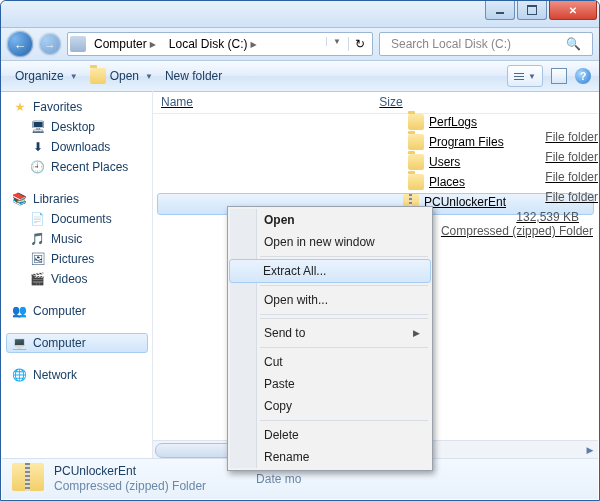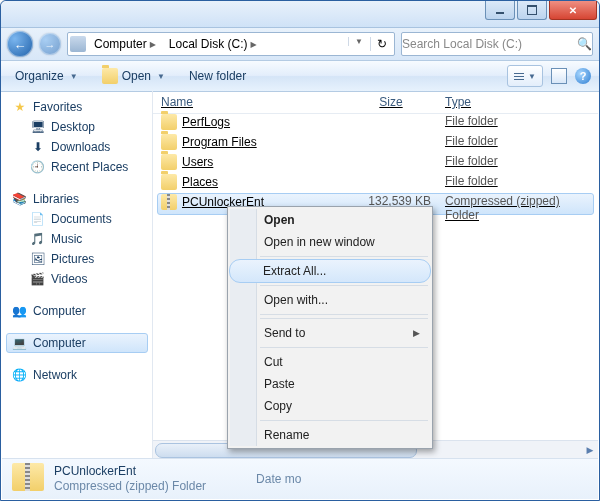--- a/index.html
+++ b/index.html
@@ -10,23 +10,23 @@
   .wbtn.close { width:46px; background:linear-gradient(#ef8f82,#d64533); border-color:#a43322; color:#fff; font-weight:bold; }
   .wbtn.max::before{content:"";width:8px;height:7px;border:1px solid #34506d;border-top-width:2px;}
   .wbtn.min::before{content:"";width:8px;height:0;border-top:2px solid #34506d;position:relative;top:3px;}
   .addrrow { height:32px; background:linear-gradient(#e8f1fb,#d8e7f8); border-bottom:1px solid #b4cbe3; display:flex; align-items:center; padding:0 6px; gap:6px;}
   .navcircle{width:26px;height:26px;border-radius:50%;background:radial-gradient(circle at 30% 30%,#7bb6ef,#1e5fa8);display:flex;align-items:center;justify-content:center;color:#fff;font-size:13px;box-shadow:inset 0 0 0 1px rgba(255,255,255,.4),0 0 2px rgba(0,0,0,.3);}
   .navfwd{opacity:.55;width:22px;height:22px;font-size:11px;}
   .addrbar{flex:1;height:22px;border:1px solid #9bb6d3;background:#fff;display:flex;align-items:center;border-radius:2px;}
   .crumb{display:flex;align-items:center;height:100%;padding:0 6px;border-right:1px solid transparent;white-space:nowrap;}
   .crumb .sep{margin-left:3px;color:#666;font-size:8px;}
   .addr-icon{width:16px;height:16px;margin:0 2px;background:linear-gradient(#c9d9ec,#9bb6d3);border-radius:2px;}
-  .searchbox{width:190px;height:22px;border:1px solid #9bb6d3;background:#fff;display:flex;align-items:center;border-radius:2px;padding:0 0;color:#888;}
+  .searchbox{width:190px;height:22px;border:1px solid #9bb6d3;background:#fff;display:flex;align-items:center;border-radius:2px;padding:0 11px;color:#888;}
   .searchbox .sicon{margin-left:auto;color:#5a7eae;}
-  .toolbar{height:30px;background:linear-gradient(#f7fbff,#e3eefb 48%,#d5e5f7 52%,#e7f2fd);border-bottom:1px solid #b4cbe3;display:flex;align-items:center;padding:0 8px;gap:12px;}
+  .toolbar{height:30px;background:linear-gradient(#f7fbff,#e3eefb 48%,#d5e5f7 52%,#e7f2fd);border-bottom:1px solid #b4cbe3;display:flex;align-items:center;padding:0 8px;gap:0;}
   .tbtn{display:flex;align-items:center;gap:4px;color:#1b3e63;padding:3px 6px;border-radius:3px;}
   .tdrop{font-size:8px;color:#476a90;margin-left:2px;}
   .tright{margin-left:auto;display:flex;gap:8px;align-items:center;}
   .viewbtn{width:34px;height:20px;border:1px solid #a8c3e0;border-radius:3px;background:linear-gradient(#fff,#e3eefb);display:flex;align-items:center;justify-content:center;}
   .help{width:16px;height:16px;border-radius:50%;background:radial-gradient(circle at 35% 35%,#a8d7ff,#2d7dd1);color:#fff;font-size:11px;font-weight:bold;display:flex;align-items:center;justify-content:center;}
   .body{position:absolute;top:90px;bottom:42px;left:1px;right:1px;display:flex;}
   .sidebar{width:150px;border-right:1px solid #e1e8f1;overflow:hidden;padding:6px 0;}
   .sgrp{margin-bottom:12px;}
   .sgrp-h{display:flex;align-items:center;gap:5px;padding:2px 10px;color:#1b3e63;}
   .sgrp-h.sel{background:linear-gradient(#eaf3fd,#cfe5fb);border:1px solid #a7cdf3;border-radius:3px;margin:0 4px;padding:1px 5px;}
@@ -39,42 +39,42 @@
   .ic-zip::after{content:"";position:absolute;left:6px;top:0;width:3px;height:16px;background:repeating-linear-gradient(#888 0 2px,#ddd 2px 4px);}
   .ic-lib{color:#5c88c0;}
   .ic-comp{color:#5c88c0;}
   .ic-net{color:#5c88c0;}
   .main{flex:1;position:relative;overflow:hidden;text-decoration:underline;}
   .cols{display:flex;height:22px;align-items:center;border-bottom:1px solid #e6ecf3;padding-left:8px;color:#3a5a7d;}
   .col-name{width:190px;}
   .col-size{width:80px;text-align:center;padding-right:14px;}
   .col-type{flex:1;}
   .rows{}
-  .row{display:flex;align-items:flex-start;height:20px;padding-left:8px;}
+  .row{display:flex;align-items:flex-end;height:20px;padding-left:8px;flex-direction:column;}
   .row.sel{background:linear-gradient(#eaf3fd,#cfe5fb);border:1px solid #a7cdf3;border-radius:3px;margin:-1px 4px -1px 4px;padding-left:3px;}
   .c-name{width:190px;display:flex;align-items:center;gap:5px;}
   .c-size{width:80px;text-align:right;padding-right:14px;color:#555;}
   .c-type{flex:1;color:#555;}
   .hscroll{position:absolute;left:0;right:0;bottom:0;height:17px;background:#f0f3f8;border-top:1px solid #dbe3ee;display:flex;align-items:center;}
   .hthumb{position:absolute;left:2px;width:260px;height:13px;top:2px;border-radius:7px;background:linear-gradient(#e9f0f9,#cdddef);border:1px solid #aac3e0;}
   .harrow{width:16px;height:15px;display:flex;align-items:center;justify-content:center;color:#5a7eae;font-size:9px;}
   .harrow.right{margin-left:auto;}
   .details{position:absolute;left:1px;right:1px;bottom:1px;height:40px;border-top:1px solid #d7e2ef;background:linear-gradient(#f4f9ff,#e8f1fb);display:flex;align-items:center;padding:0 10px;gap:10px;}
   .det-icon{width:32px;height:32px;}
   .det-icon .ic-zip{width:32px;height:28px;}
   .det-icon .ic-zip::after{left:13px;width:5px;height:28px;}
   .det-text{line-height:15px;}
   .det-title{color:#1b3e63;}
   .det-sub{color:#6b88a8;}
   .det-extra{margin-left:40px;color:#6b88a8;}
   .ctxmenu{position:absolute;left:226px;top:205px;width:200px;background:#f2f2f2;border:1px solid #9aa3ad;box-shadow:2px 3px 6px rgba(0,0,0,.35);padding:2px;}
   .ctxmenu .stripe{position:absolute;left:2px;top:2px;bottom:2px;width:26px;background:#e9edf2;border-right:1px solid #d6dde5;}
   .mitem{position:relative;height:22px;display:flex;align-items:center;padding-left:34px;padding-right:10px;color:#222;white-space:nowrap;}
   .mitem.bold{font-weight:bold;}
-  .mitem.hl{background:linear-gradient(#eaf3fd,#d4e7fb);border:1px solid #a7cdf3;border-radius:11px;margin:-1px;padding-left:33px;}
+  .mitem.hl{background:linear-gradient(#eaf3fd,#d4e7fb);border:1px solid #a7cdf3;border-radius:3px;margin:-1px;padding-left:33px;}
   .mitem .arrow{margin-left:auto;font-size:9px;color:#555;}
   .msep{height:1px;background:#d6dde5;margin:3px 2px 3px 30px;position:relative;}
   .preview-pane{width:14px;height:14px;border:1px solid #6a90b7;background:linear-gradient(#fff,#d8e7f8);}
   .viewlines{display:flex;flex-direction:column;gap:2px;}
   .viewlines span{width:10px;height:1px;background:#476a90;}
 </style>
 </head>
 <body>
 
 <div class="window">
@@ -197,21 +197,20 @@
             <span class="ic ic-net">🌐</span>
             <span>Network</span>
           </div>
         </div>
     </div>
 
     <div class="main">
       <div class="cols">
         <div class="col-name">Name</div>
         <div class="col-size">Size</div>
-        <div class="col-type">Type</div>
       </div>
       <div class="rows" id="rows">
           <div class="row">
             <div class="c-name">
               <span class="ic ic-fold"></span>
               <span>PerfLogs</span>
             </div>
             <div class="c-size"></div>
             <div class="c-type">File folder</div>
           </div>
@@ -292,18 +291,21 @@
         <span>Cut</span>
       </div>
     <div class="mitem">
         <span>Paste</span>
       </div>
     <div class="mitem">
         <span>Copy</span>
       </div>
     <div class="msep"></div>
     <div class="mitem">
+        <span>Delete</span>
+      </div>
+    <div class="mitem">
         <span>Rename</span>
       </div>
 
   </div>
 
 </div>
 
 </body></html>

